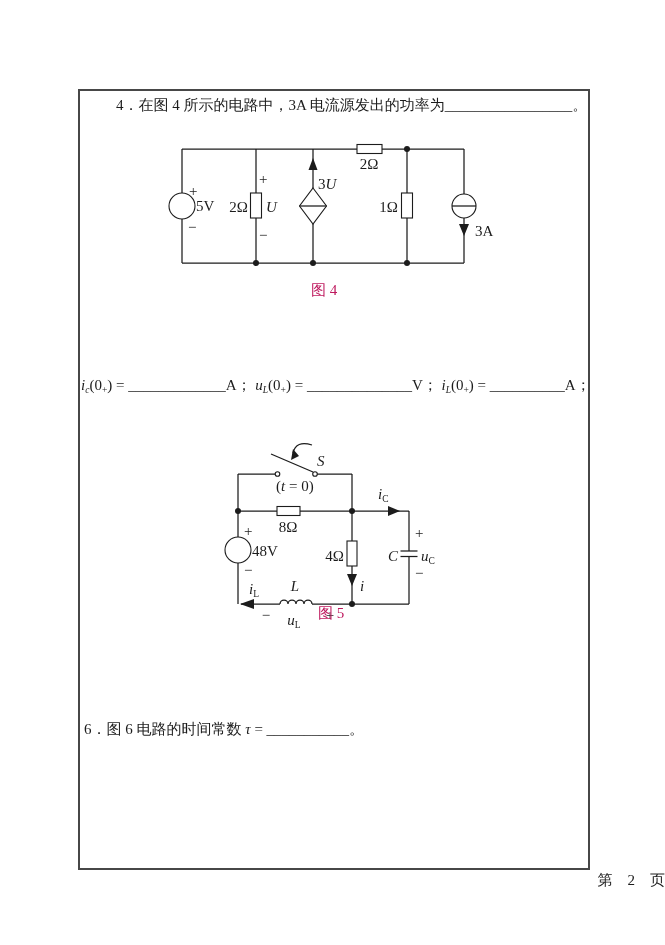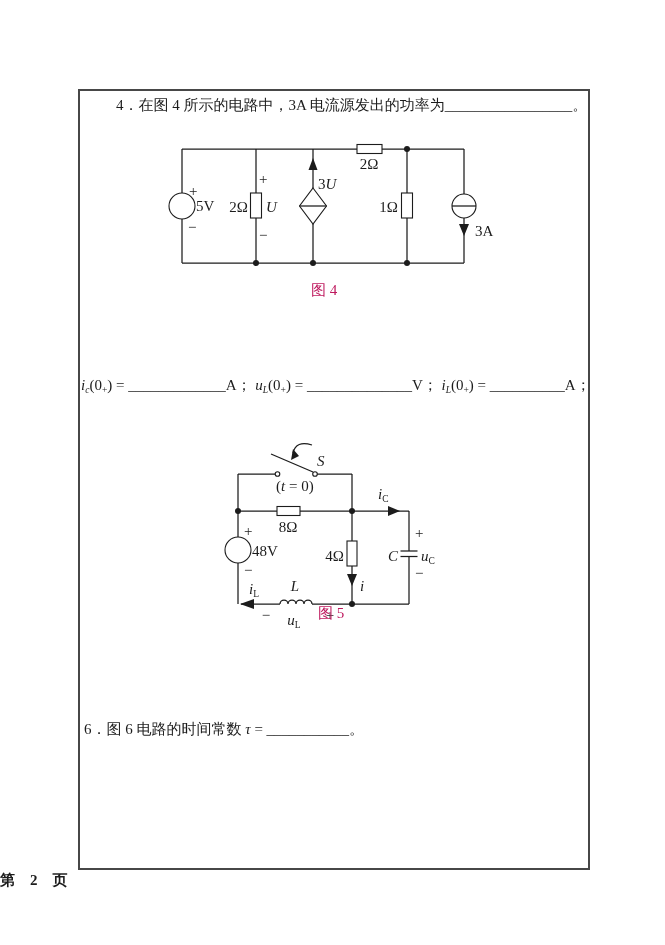--- a/index.html
+++ b/index.html
@@ -4,21 +4,21 @@
 <style>
   html,body{margin:0;padding:0;background:#ffffff;}
   .page{position:relative;width:665px;height:945px;background:#ffffff;overflow:hidden;
         font-family:"Liberation Serif","DejaVu Serif",serif;color:#1c1c1c;}
   .box{position:absolute;left:78px;top:89px;width:508px;height:777px;
        border:2px solid #474747;background:#ffffff;}
   .line{position:absolute;white-space:pre;font-size:15px;line-height:20px;color:#1c1c1c;}
   .it{font-style:italic;}
   .sb{font-size:9.5px;vertical-align:-3px;}
   .caption{position:absolute;font-size:15px;text-align:center;color:#be185d;}
-  .footer{position:absolute;left:0;top:871px;width:665px;text-align:left;font-size:15px;color:#1c1c1c;font-weight:bold;}
+  .footer{position:absolute;left:0;top:871px;width:665px;text-align:right;font-size:15px;color:#1c1c1c;}
   svg.circ{position:absolute;overflow:visible;}
   svg.circ text{font-family:"Liberation Serif","DejaVu Serif",serif;font-size:15px;fill:#1c1c1c;}
   .svgit{font-style:italic;}
   .svgsub{font-size:9.5px;}
   .wire{stroke:#1c1c1c;stroke-width:1.25;fill:none;}
   .comp{stroke:#1c1c1c;stroke-width:1.1;fill:#ffffff;}
   .dot{fill:#1c1c1c;stroke:none;}
   .arrow{fill:#1c1c1c;stroke:none;}
 </style>
 </head>

